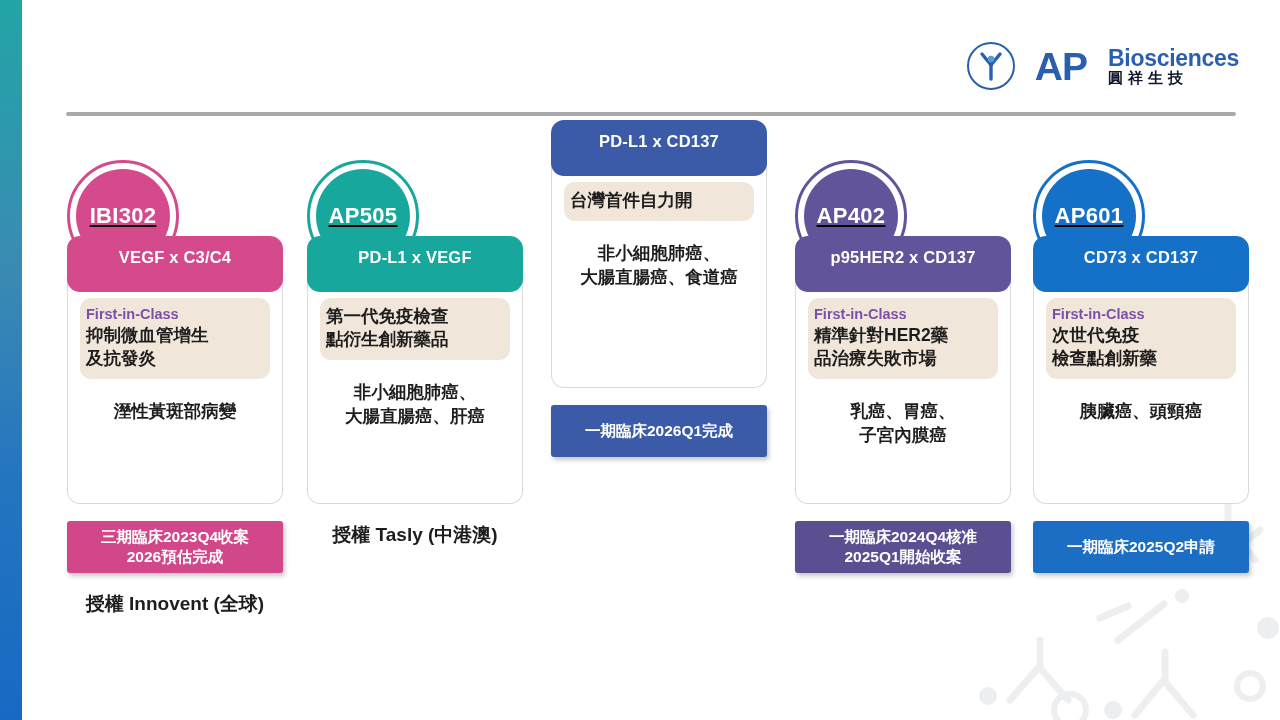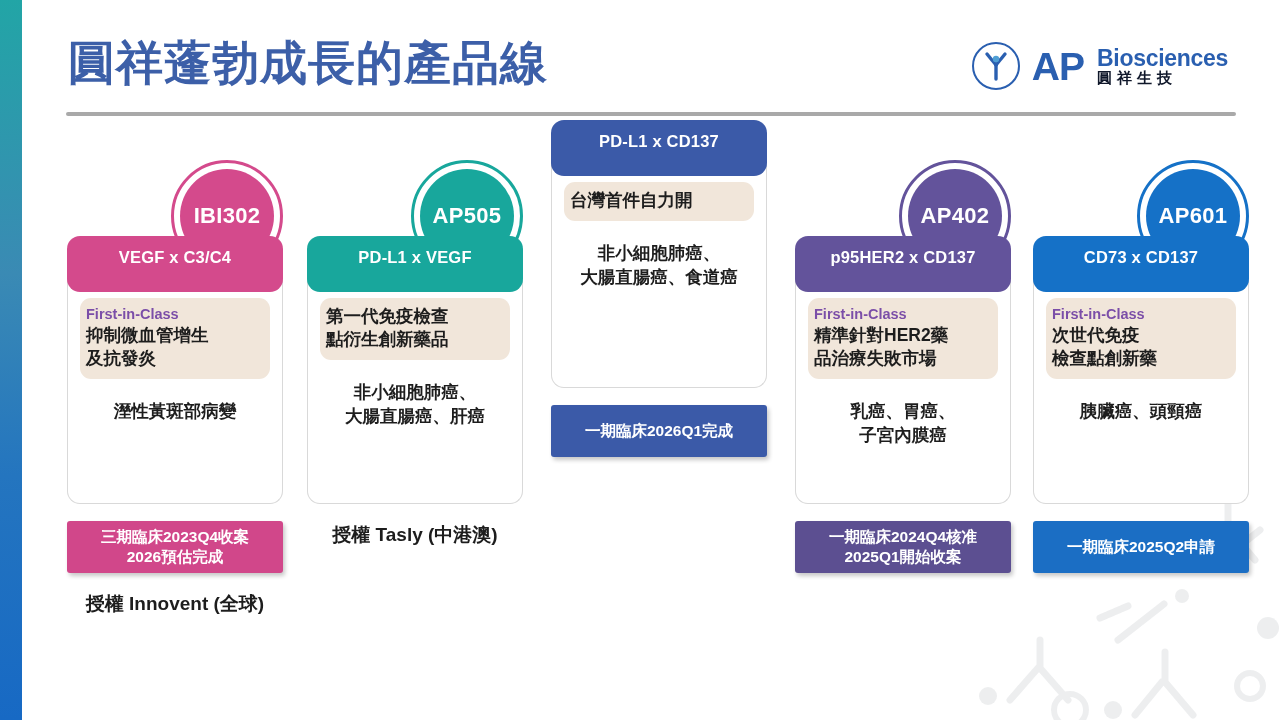--- a/index.html
+++ b/index.html
@@ -26,38 +26,38 @@
     position:absolute;left:68px;top:32px;
     font-size:47px;font-weight:bold;color:#3c5fa8;letter-spacing:1px;
     white-space:nowrap;
   }
   .divider{
     position:absolute;left:66px;top:112px;width:1170px;height:4px;
     background:#a9a9a9;border-radius:2px;
   }
 
   
-  .logo{position:absolute;right:52px;top:38px;height:56px;display:flex;align-items:center;gap:11px;}
+  .logo{position:absolute;right:41px;top:38px;height:56px;display:flex;align-items:center;gap:19px;}
   .logo-mark{width:50px;height:50px;flex:0 0 auto;}
   .logo-ap{font-size:39px;font-weight:bold;color:#2a5fb0;letter-spacing:-1px;line-height:1;}
   .logo-text{display:flex;flex-direction:column;justify-content:flex-start;margin-left:2px;}
   .logo-en{font-size:23px;font-weight:bold;color:#2a5fb0;line-height:1.05;letter-spacing:-.3px;}
   .logo-zh{font-size:15px;font-weight:bold;color:#0f172a;line-height:1.1;letter-spacing:5px;}
 
   
   .pipeline{position:absolute;left:60px;top:160px;width:1200px;height:500px;}
   .col{position:absolute;top:0;width:216px;}
   .col:nth-child(1){left:7px;}
   .col:nth-child(2){left:247px;}
   .col:nth-child(3){left:491px;}
   .col:nth-child(4){left:735px;}
   .col:nth-child(5){left:973px;}
 
   
-  .badge-wrap{position:relative;height:116px;display:flex;justify-content:flex-end;}
+  .badge-wrap{position:relative;height:116px;display:flex;justify-content:flex-start;text-decoration:underline;}
   .badge{
     position:relative;width:112px;height:112px;border-radius:50%;
     display:flex;align-items:center;justify-content:center;
     box-sizing:border-box;
   }
   .badge .ring{
     position:absolute;inset:0;border-radius:50%;border:3px solid currentColor;
   }
   .badge .disc{
     position:absolute;inset:9px;border-radius:50%;background:currentColor;
@@ -135,21 +135,20 @@
       <circle cx="318" cy="128" r="11"></circle>
       <circle cx="232" cy="96" r="7"></circle>
     </g>
     <g stroke="#dfe1e3" stroke-width="6" fill="none">
       <circle cx="120" cy="210" r="16"></circle>
       <circle cx="300" cy="186" r="13"></circle>
     </g>
   </svg>
 
   <div class="header">
-    <div class="page-title">圓祥蓬勃成長的產品線</div>
     <div class="divider"></div>
 
     <div class="logo">
       <svg class="logo-mark" viewBox="0 0 50 50">
         <circle cx="25" cy="25" r="23" fill="none" stroke="#2a5fb0" stroke-width="2"></circle>
         <path d="M25 38 L25 24" stroke="#2a5fb0" stroke-width="3.4" stroke-linecap="round" fill="none"></path>
         <path d="M25 24 L16 13" stroke="#2a5fb0" stroke-width="3.4" stroke-linecap="round" fill="none"></path>
         <path d="M25 24 L34 13" stroke="#2a5fb0" stroke-width="3.4" stroke-linecap="round" fill="none"></path>
         <circle cx="25" cy="18" r="3.2" fill="#4f9fd4"></circle>
       </svg>

